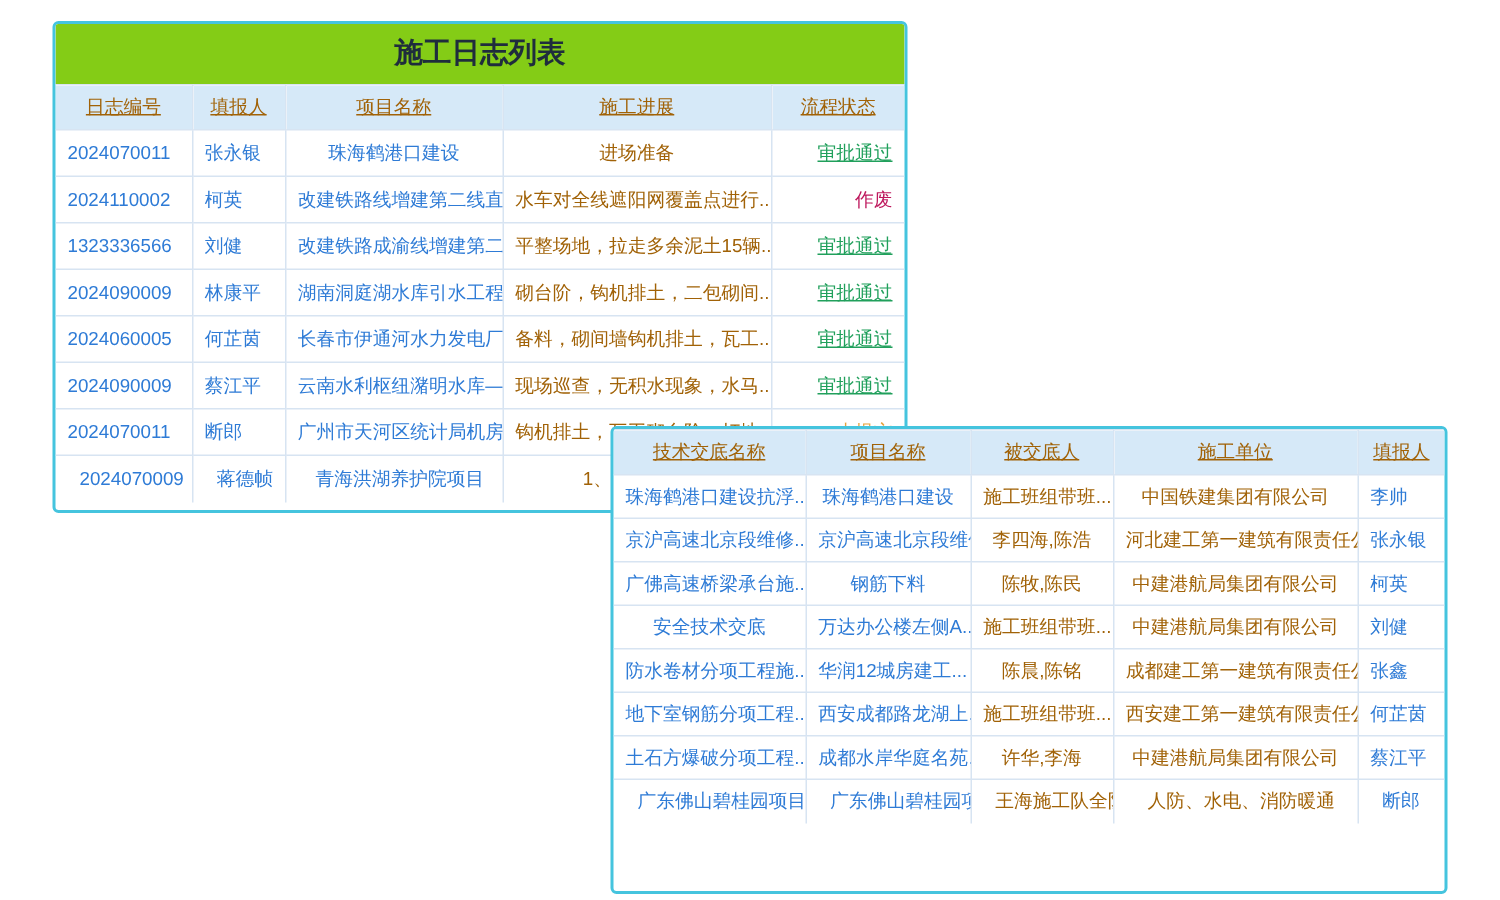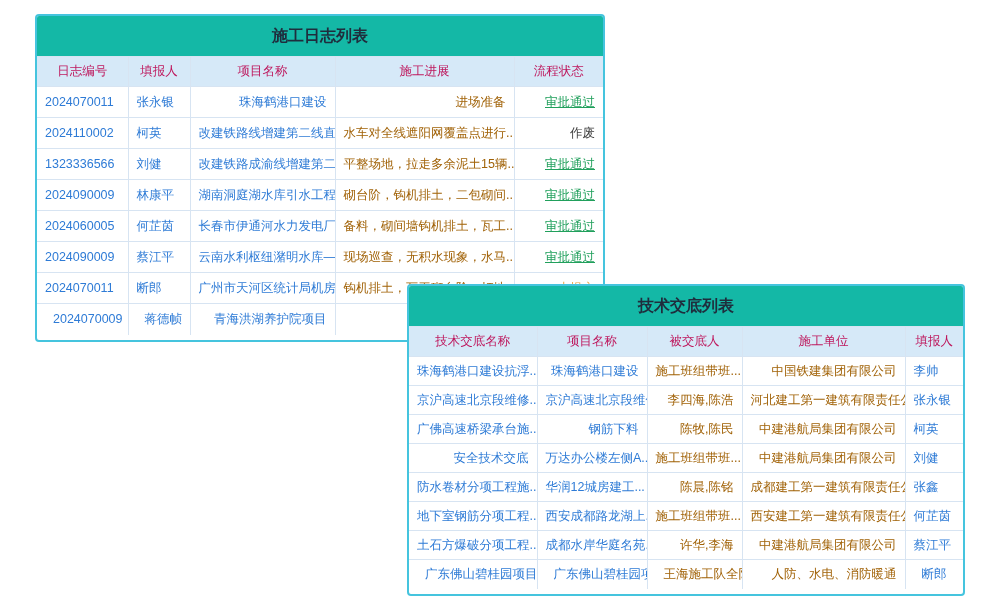--- a/index.html
+++ b/index.html
@@ -17,23 +17,23 @@
     border: 2px solid #45c4de;
     border-radius: 4px;
     overflow: hidden;
   }
   .panel-log  { left: 35px;  top: 14px;  width: 570px; height: 328px; z-index: 1; }
   .panel-tech { left: 407px; top: 284px; width: 558px; height: 312px; z-index: 2; }
 
   .panel-title {
     height: 40px; line-height: 40px;
     text-align: center;
-    font-size: 16px; font-weight: 700;
+    font-size: 19px; font-weight: 700;
     color: #1f2d3d;
-    background: #14b8a6;
+    background: #84cc16;
   }
 
   table {
     width: 100%;
     table-layout: fixed;
     border-collapse: collapse;
   }
   th, td {
     border: 1px solid #d7e4f2;
     padding: 0 8px;
@@ -41,37 +41,38 @@
     white-space: nowrap;
     overflow: hidden;
   }
   th:first-child, td:first-child { border-left: 0; }
   th:last-child,  td:last-child  { border-right: 0; }
   tbody tr:last-child td { border-bottom: 0; padding-left: 16px; }
 
   thead th {
     height: 30px;
     background: #d6e9f8;
-    color: #be185d;
+    color: #a16207;
     font-weight: 400;
     text-align: center;
+    text-decoration: underline;
   }
 
   .panel-log  tbody td { height: 31px; }
   .panel-tech tbody td { height: 29px; }
 
   .c-center { }
-  .c-left   { text-align: right; margin-left: 48px; }
+  .c-left   { text-align: center; margin-left: 48px; }
 
   .c-link { color: #2e7bd6; cursor: pointer; }
   .c-text { color: #a16207; }
 
   .c-status { text-align: right; cursor: pointer; }
   .c-status[data-state="pass"]  { color: #21a05c; text-decoration: underline; }
-  .c-status[data-state="void"]  { color: #404040; }
+  .c-status[data-state="void"]  { color: #be185d; }
   .c-status[data-state="draft"] { color: #e6a23c; }
   .c-status[data-state="hidden"]{ color: transparent; }
 </style>
 </head>
 <body>
 
 <div class="stage">
 
   <section class="panel panel-log">
     <h1 class="panel-title">施工日志列表</h1>
@@ -155,21 +156,20 @@
             <td class="c-link c-center">蒋德帧</td>
             <td class="c-link c-left">青海洪湖养护院项目</td>
             <td class="c-text c-left">1、钢筋下料...</td>
             <td class="c-status" data-state="hidden"></td>
           </tr>
         </tbody>
     </table>
   </section>
 
   <section class="panel panel-tech">
-    <h1 class="panel-title">技术交底列表</h1>
     <table>
       <colgroup>
         <col style="width:128px">
           <col style="width:110px">
           <col style="width:95px">
           <col style="width:163px">
           <col style="width:58px">
       </colgroup>
       <thead>
         <tr>

